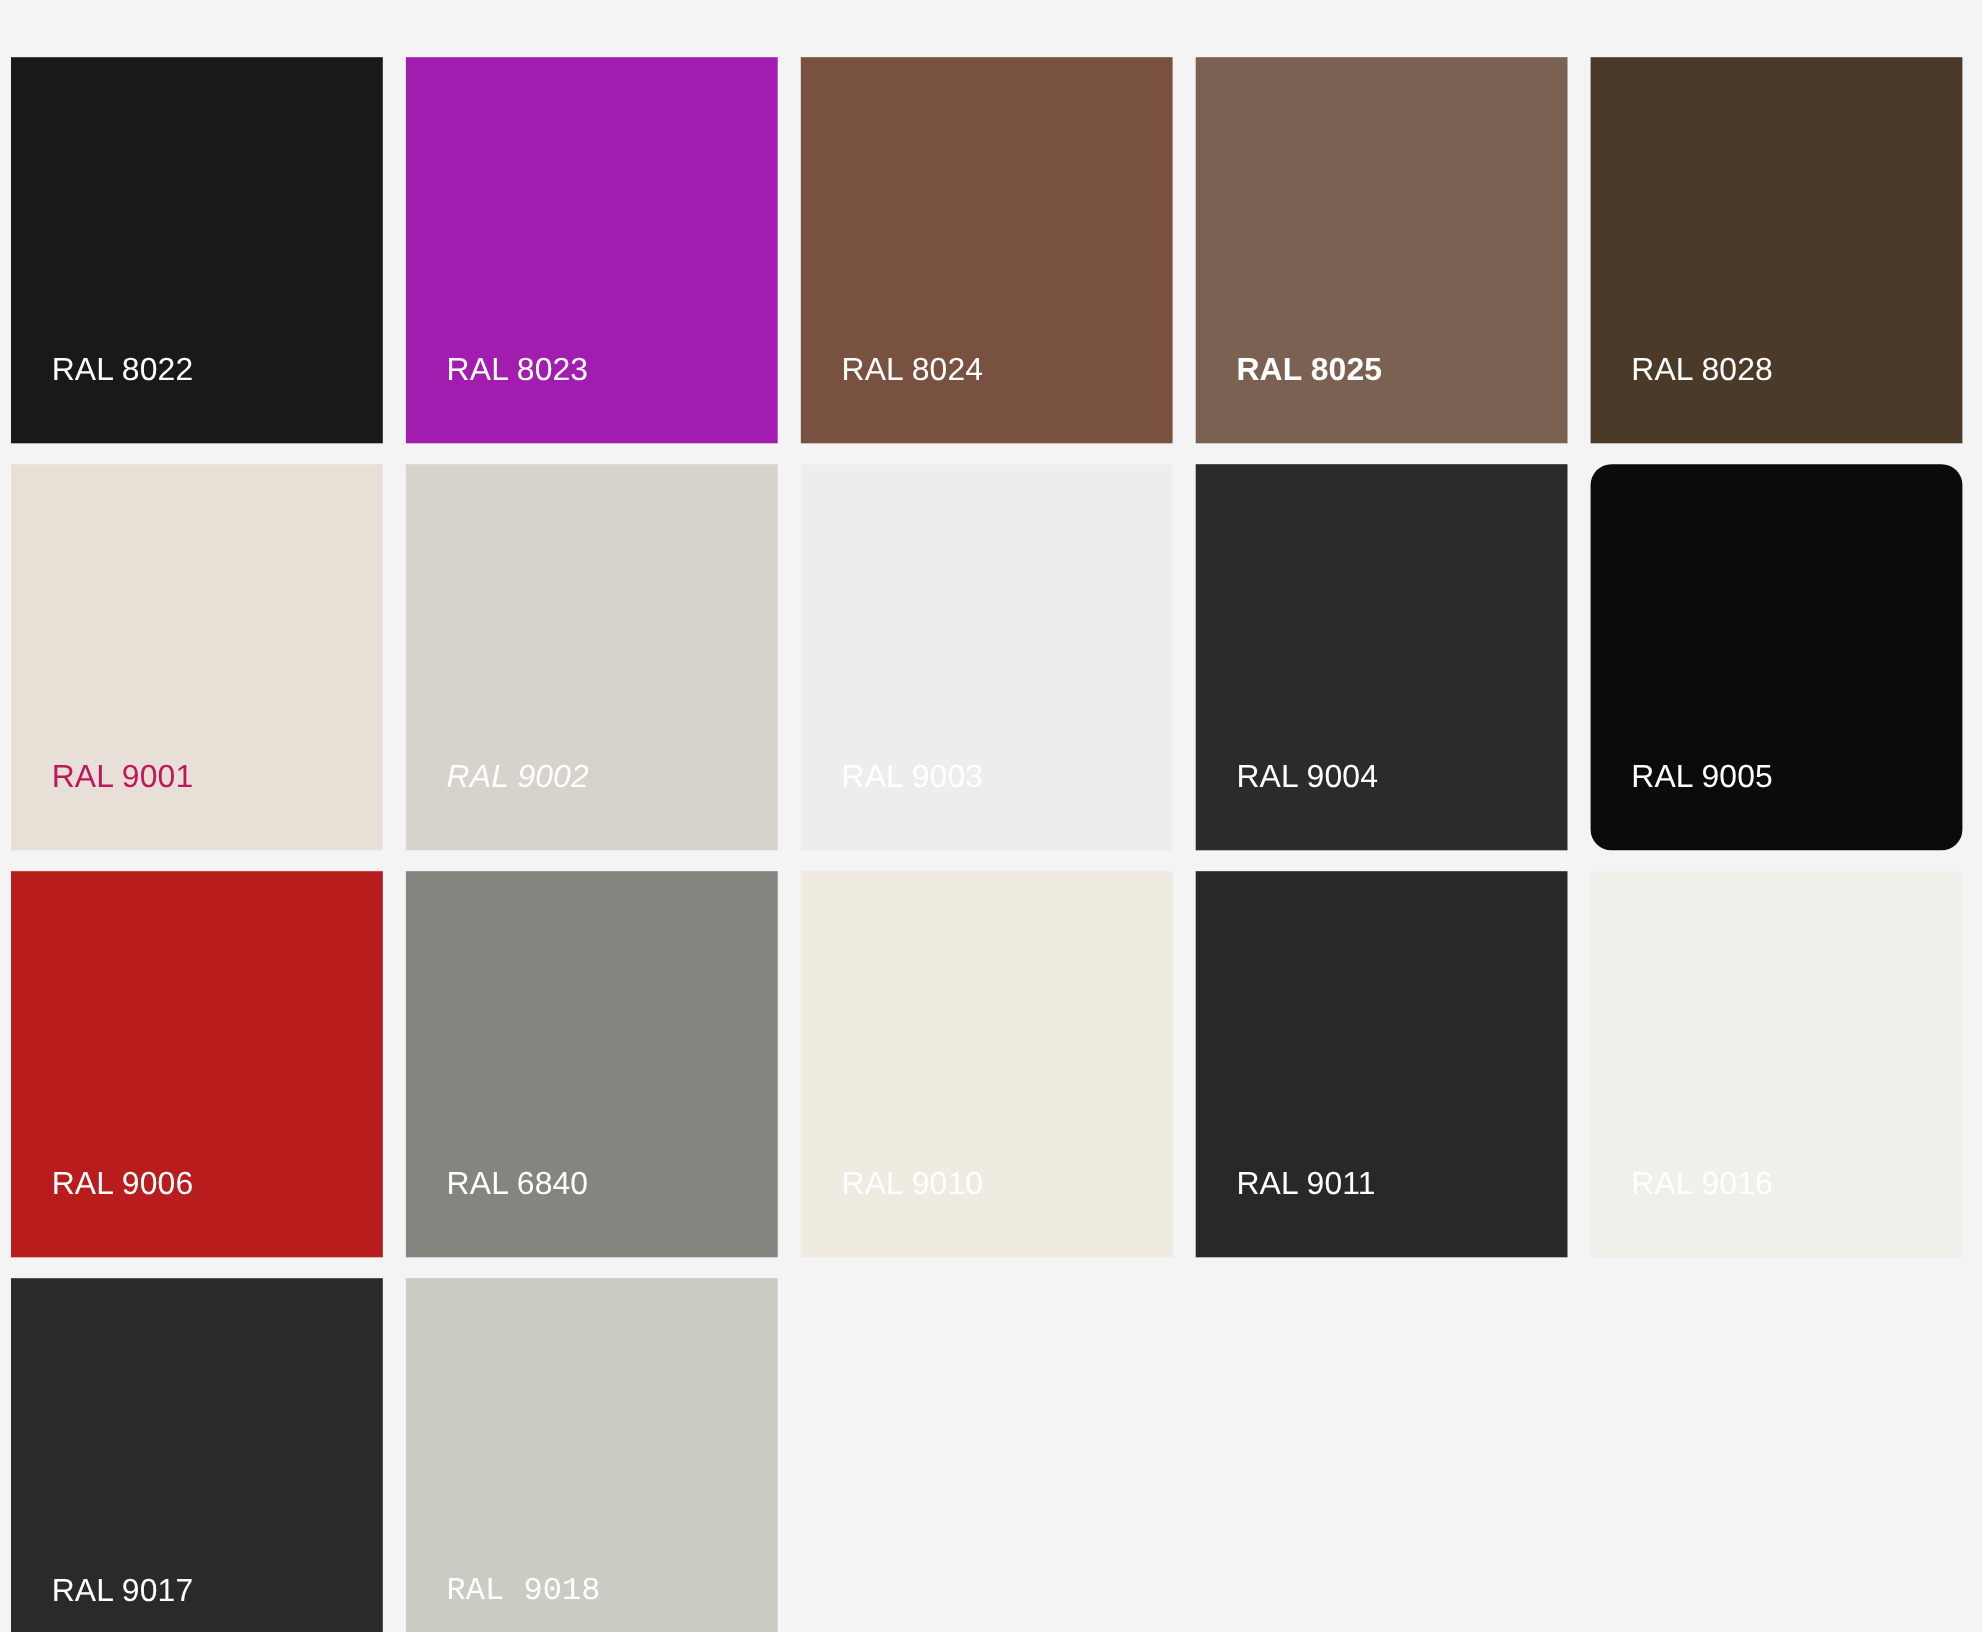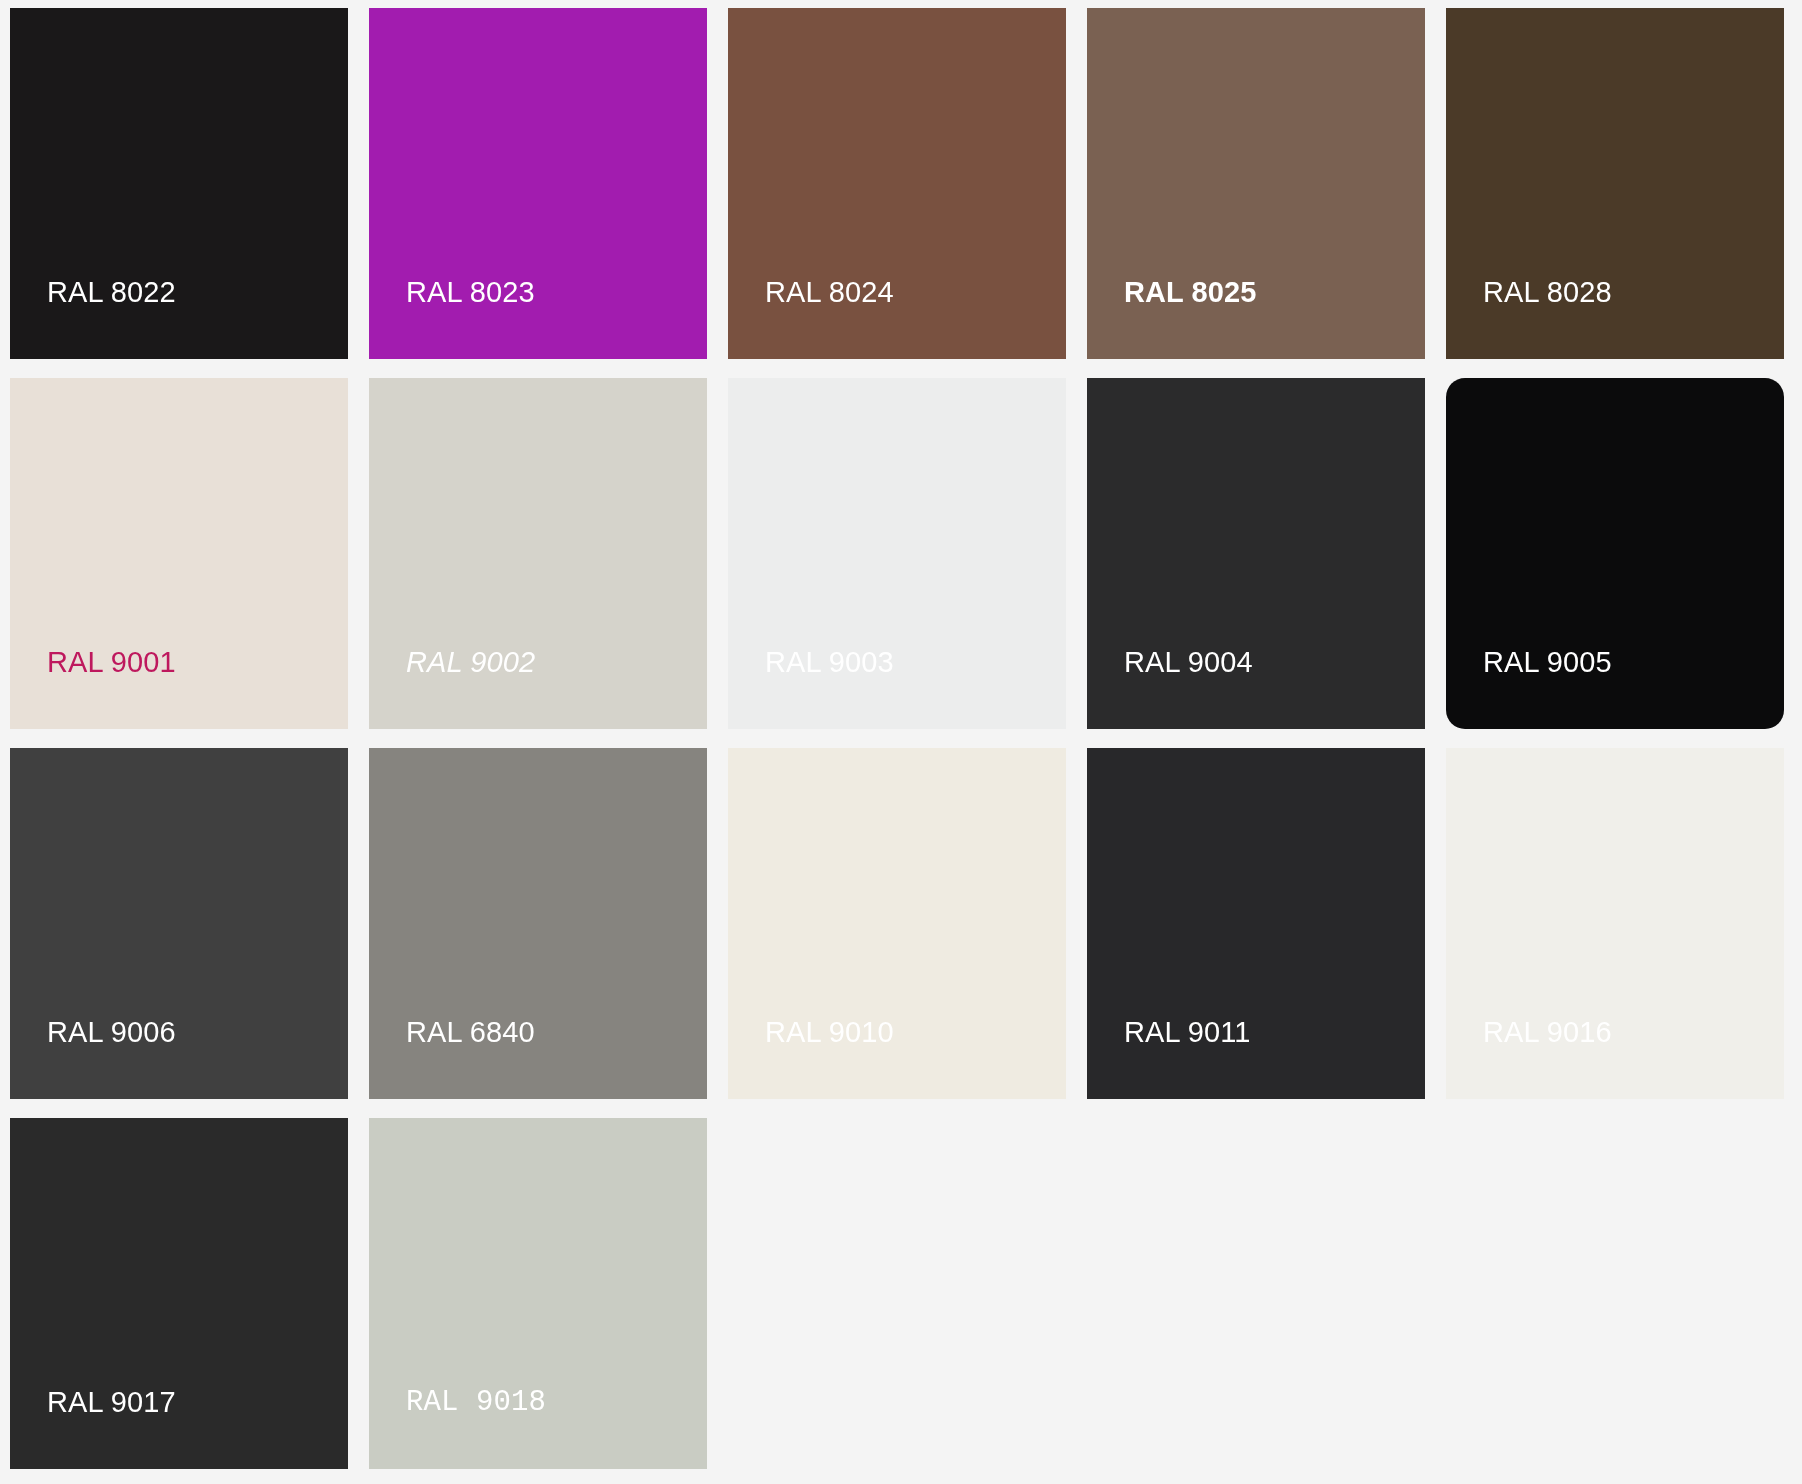--- a/index.html
+++ b/index.html
@@ -21,20 +21,21 @@
     height: 1258px;
     box-sizing: border-box;
     padding: 8px 0 0 10px;
     display: grid;
     grid-template-columns: repeat(5, 338px);
     grid-auto-rows: 351px;
     column-gap: 21px;
     row-gap: 19px;
     align-content: start;
     justify-content: start;
+    margin-top: 44px;
   }
 
   .swatch {
     position: relative;
     width: 338px;
     height: 351px;
     box-sizing: border-box;
     overflow: hidden;
   }
 
@@ -79,21 +80,21 @@
     </div>
     <div class="swatch" style="background-color: rgb(236, 237, 237);">
       <span class="swatch-label" style="color: rgb(255, 255, 255);">RAL 9003</span>
     </div>
     <div class="swatch" style="background-color: rgb(43, 43, 44);">
       <span class="swatch-label" style="color: rgb(255, 255, 255);">RAL 9004</span>
     </div>
     <div class="swatch" style="background-color: rgb(11, 11, 12); border-radius: 19px;">
       <span class="swatch-label" style="color: rgb(255, 255, 255);">RAL 9005</span>
     </div>
-    <div class="swatch" style="background-color: #404040;">
+    <div class="swatch" style="background-color: #b91c1c;">
       <span class="swatch-label" style="color: rgb(255, 255, 255);">RAL 9006</span>
     </div>
     <div class="swatch" style="background-color: rgb(134, 132, 127);">
       <span class="swatch-label" style="color: rgb(255, 255, 255);">RAL 6840</span>
     </div>
     <div class="swatch" style="background-color: rgb(239, 235, 225);">
       <span class="swatch-label" style="color: rgb(255, 255, 255);">RAL 9010</span>
     </div>
     <div class="swatch" style="background-color: rgb(40, 40, 42);">
       <span class="swatch-label" style="color: rgb(255, 255, 255);">RAL 9011</span>

